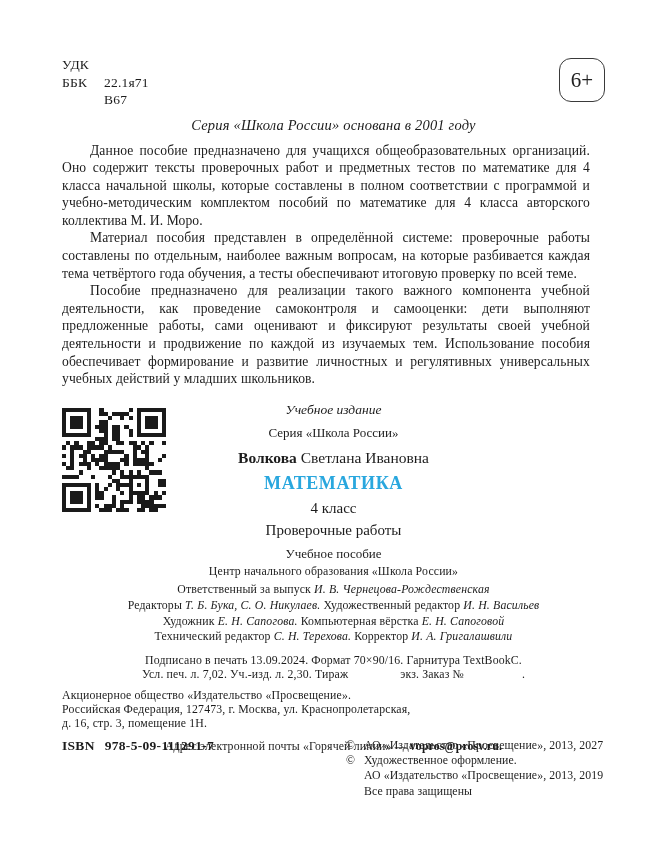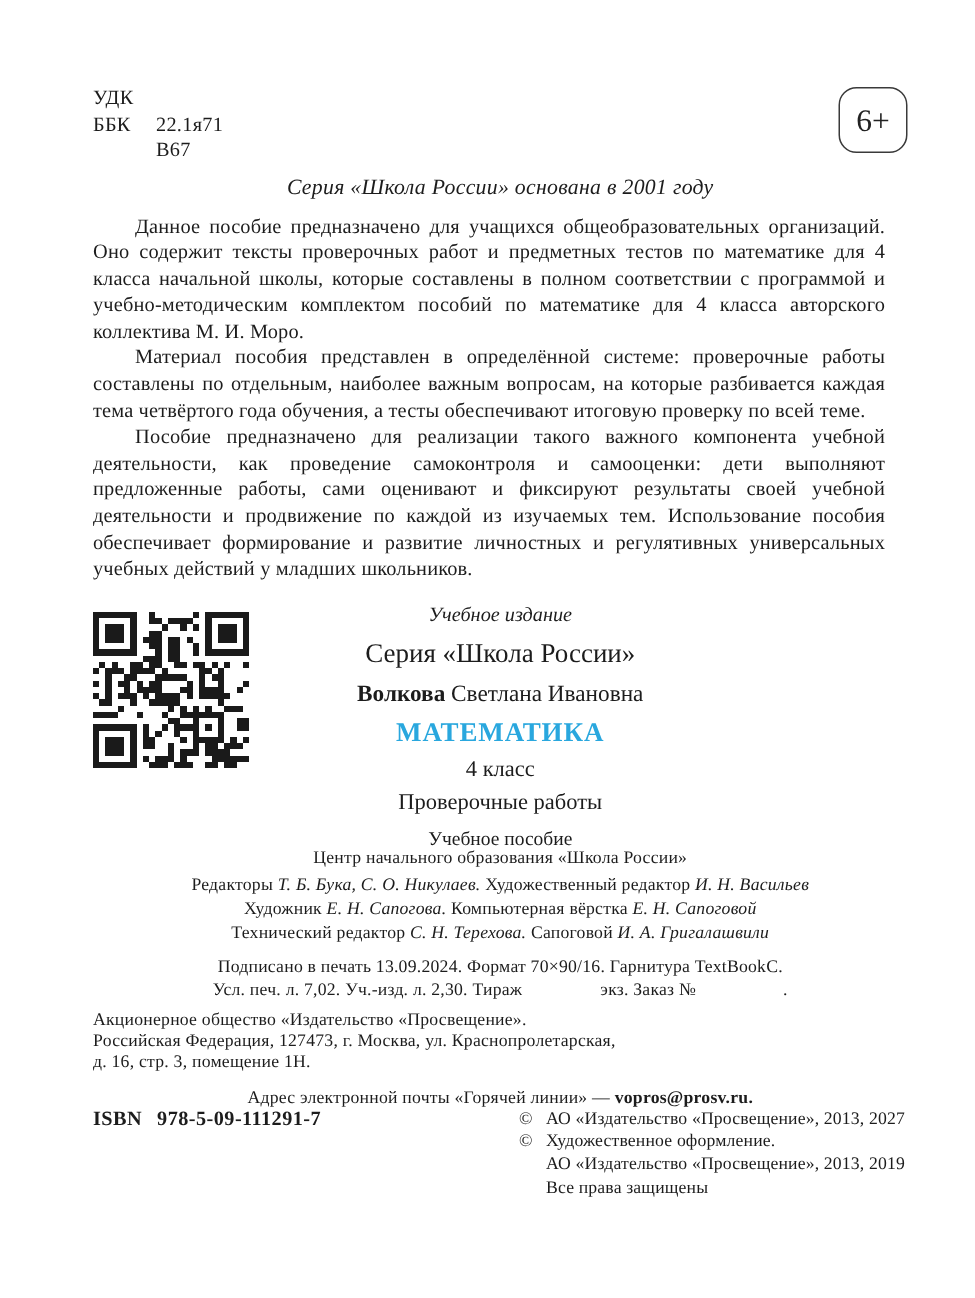--- a/index.html
+++ b/index.html
@@ -38,21 +38,21 @@
     text-align:justify;text-indent:28px;letter-spacing:.1px;
   }
   
   .middle{position:relative;margin-top:14px;height:150px;}
   .qr{position:absolute;left:62px;top:6px;width:104px;height:104px;}
   .edition{
     position:absolute;left:62px;right:45px;top:0;
     text-align:center;
   }
   .ed-type{font-style:italic;font-size:13.5px;margin:0 0 7px 0;}
-  .ed-series{font-size:18px;margin:0 0 8px 0;}
+  .ed-series{font-size:13px;margin:0 0 8px 0;}
   .ed-author{font-size:15.5px;margin:0 0 6px 0;}
   .ed-author .surname{font-weight:bold;}
   .ed-title{font-size:18px;font-weight:bold;letter-spacing:.6px;margin:0 0 6px 0;}
   .ed-grade{font-size:15px;margin:0 0 5px 0;}
   .ed-subtitle{font-size:15px;margin:0 0 7px 0;}
   .ed-kind{font-size:13px;margin:0;}
   
   .credits{
     margin:12px 45px 0 62px;text-align:center;
     font-size:11.8px;line-height:14.6px;letter-spacing:.15px;
@@ -333,35 +333,39 @@
       <div class="ed-title" style="color: rgb(41, 167, 222);">МАТЕМАТИКА</div>
       <div class="ed-grade">4 класс</div>
       <div class="ed-subtitle">Проверочные работы</div>
       <div class="ed-kind">Учебное пособие</div>
     </div>
   </div>
 
   <div class="credits">
     <div class="line first">Центр начального образования «Школа России»</div>
     <div class="line">
+      <span>Ответственный за выпуск</span>
+      <i>И. В. Чернецова-Рождественская</i>
+    </div>
+    <div class="line">
       <span>Редакторы</span>
       <i>Т. Б. Бука, С. О. Никулаев.</i>
       <span>Художественный редактор</span>
       <i>И. Н. Васильев</i>
     </div>
     <div class="line">
       <span>Художник</span>
       <i>Е. Н. Сапогова.</i>
       <span>Компьютерная вёрстка</span>
       <i>Е. Н. Сапоговой</i>
     </div>
     <div class="line">
       <span>Технический редактор</span>
       <i>С. Н. Терехова.</i>
-      <span>Сапоговой</span>
+      <span>Корректор</span>
       <i>И. А. Григалашвили</i>
     </div>
   </div>
 
   <div class="imprint">
     <div>Подписано в печать 13.09.2024. Формат 70×90/16. Гарнитура TextBookC.</div>
     <div>
       <span>Усл. печ. л. 7,02. Уч.-изд. л. 2,30. Тираж</span><span class="gap-s"></span><span>экз. Заказ №</span><span class="gap-l"></span><span>.</span>
     </div>
   </div>

